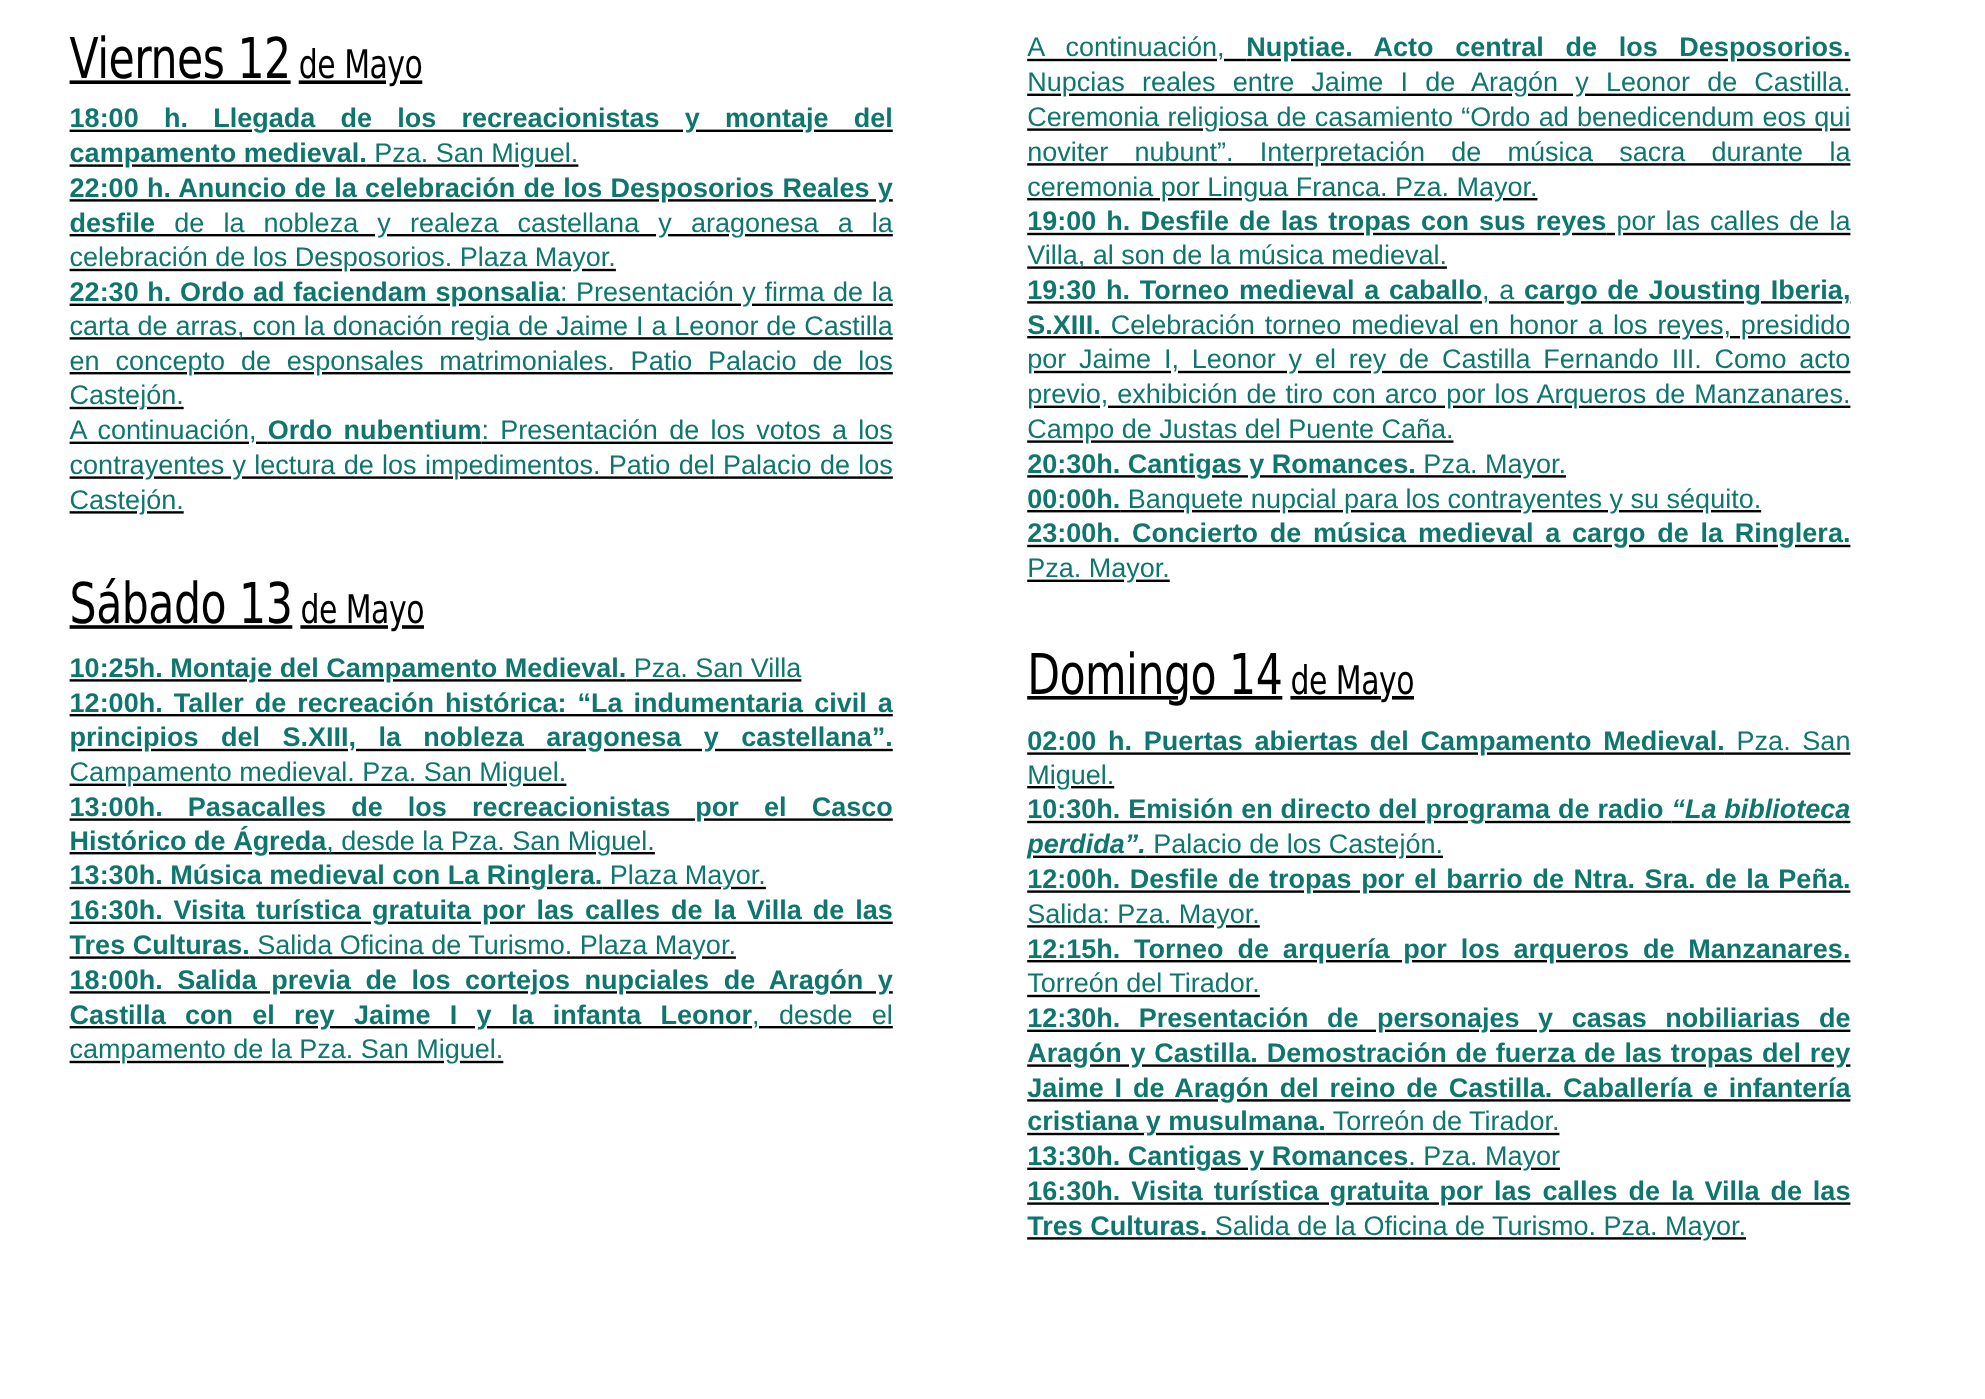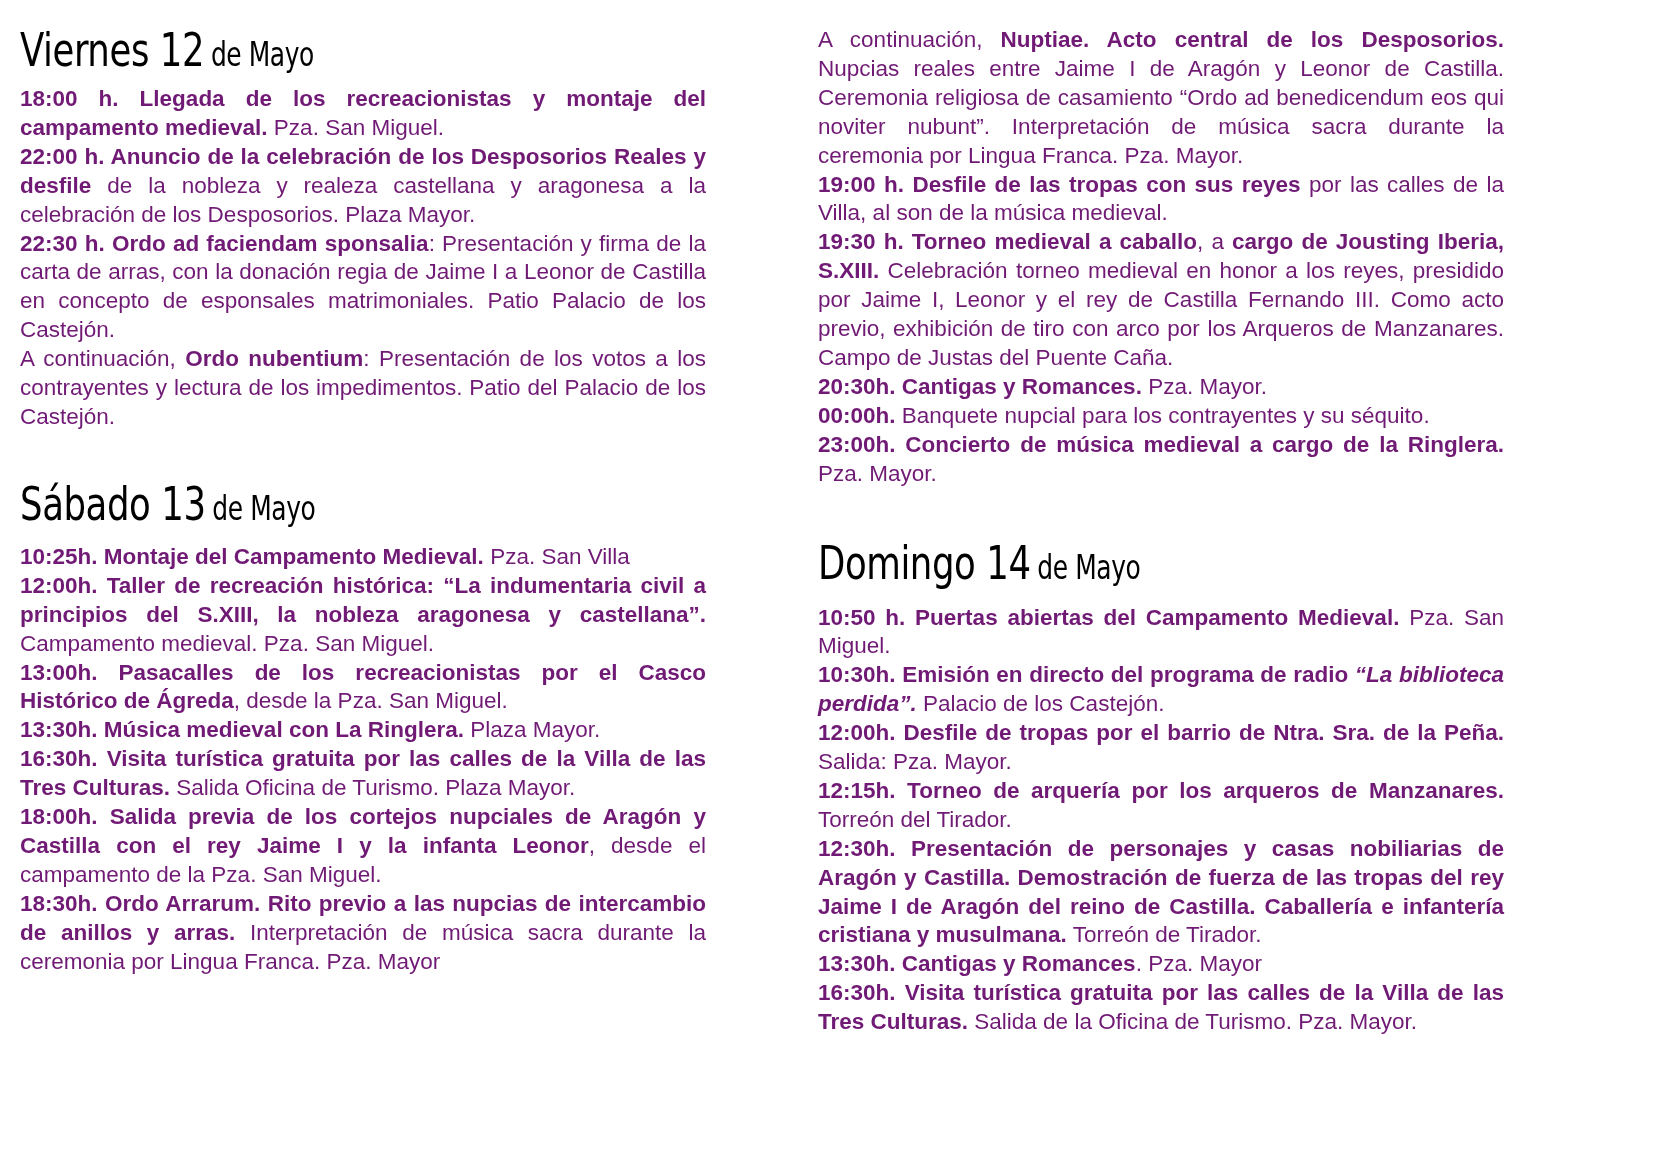--- a/index.html
+++ b/index.html
@@ -13,23 +13,24 @@
     height: 1166px;
     font-family: "Liberation Sans", sans-serif;
     color: #000000;
     overflow: hidden;
   }
   .page {
     position: relative;
     width: 1654px;
     height: 1166px;
     box-sizing: border-box;
-    padding: 26px 30px 20px 20px;
+    padding: 26px 30px 20px 58px;
     display: flex;
     gap: 112px;
+    text-decoration: underline;
   }
   .column {
     width: 686px;
     flex: 0 0 686px;
   }
   .day-heading {
     font-family: "DejaVu Sans", sans-serif;
     font-weight: 400;
     font-stretch: condensed;
     letter-spacing: -0.5px;
@@ -54,21 +55,21 @@
 
   .spacer-before-sabado  { height: 48px; }
   .spacer-before-domingo { height: 50px; }
 
   .entry {
     font-size: 22.5px;
     line-height: 1.285;
     text-align: justify;
     text-justify: inter-word;
     margin: 0;
-    color: #701a75;
+    color: #0f766e;
     -webkit-hyphens: none;
     hyphens: none;
   }
   .entry + .entry { margin-top: 0; }
   .b  { font-weight: bold; }
   .bi { font-weight: bold; font-style: italic; }
   .r  { font-weight: normal; }
 </style>
 </head>
 <body>
@@ -94,21 +95,20 @@
       <span class="day-name">Sábado 13</span><span class="day-suffix">de Mayo</span>
     </h1>
 
     <div class="entries">
       <p class="entry"><span class="b">10:25h. Montaje del Campamento Medieval.</span><span class="r"> Pza. San Villa</span></p>
       <p class="entry"><span class="b">12:00h. Taller de recreación histórica: “La indumentaria civil a principios del S.XIII, la nobleza aragonesa y castellana”.</span><span class="r"> Campamento medieval. Pza. San Miguel.</span></p>
       <p class="entry"><span class="b">13:00h. Pasacalles de los recreacionistas por el Casco Histórico de Ágreda</span><span class="r">, desde la Pza. San Miguel.</span></p>
       <p class="entry"><span class="b">13:30h. Música medieval con La Ringlera.</span><span class="r"> Plaza Mayor.</span></p>
       <p class="entry"><span class="b">16:30h. Visita turística gratuita por las calles de la Villa de las Tres Culturas.</span><span class="r"> Salida Oficina de Turismo. Plaza Mayor.</span></p>
       <p class="entry"><span class="b">18:00h. Salida previa de los cortejos nupciales de Aragón y Castilla con el rey Jaime I y la infanta Leonor</span><span class="r">, desde el campamento de la Pza. San Miguel.</span></p>
-      <p class="entry"><span class="b">18:30h. Ordo Arrarum. Rito previo a las nupcias de intercambio de anillos y arras.</span><span class="r"> Interpretación de música sacra durante la ceremonia por Lingua Franca. Pza. Mayor</span></p>
     </div>
 
   </div>
 
   <div class="column">
 
     <div class="entries">
       <p class="entry"><span class="r">A continuación, </span><span class="b">Nuptiae. Acto central de los Desposorios.</span><span class="r"> Nupcias reales entre Jaime I de Aragón y Leonor de Castilla. Ceremonia religiosa de casamiento “Ordo ad benedicendum eos qui noviter nubunt”. Interpretación de música sacra durante la ceremonia por Lingua Franca. Pza. Mayor.</span></p>
       <p class="entry"><span class="b">19:00 h.  Desfile de las tropas con sus reyes</span><span class="r"> por las calles de la Villa, al son de la música medieval.</span></p>
       <p class="entry"><span class="b">19:30 h.  Torneo medieval a caballo</span><span class="r">, a </span><span class="b">cargo de Jousting Iberia, S.XIII.</span><span class="r"> Celebración torneo medieval en honor a los reyes, presidido por Jaime I, Leonor y el rey de Castilla Fernando III. Como acto previo, exhibición de tiro con arco por los Arqueros de Manzanares. Campo de Justas del Puente Caña.</span></p>
@@ -117,21 +117,21 @@
       <p class="entry"><span class="b">23:00h. Concierto de música medieval a cargo de la Ringlera.</span><span class="r"> Pza. Mayor.</span></p>
     </div>
 
     <div class="spacer-before-domingo"></div>
 
     <h1 class="day-heading heading-domingo">
       <span class="day-name">Domingo 14</span><span class="day-suffix">de Mayo</span>
     </h1>
 
     <div class="entries">
-      <p class="entry"><span class="b">10:50 h. Puertas abiertas del Campamento Medieval.</span><span class="r"> Pza. San Miguel.</span></p>
+      <p class="entry"><span class="b">02:00 h. Puertas abiertas del Campamento Medieval.</span><span class="r"> Pza. San Miguel.</span></p>
       <p class="entry"><span class="b">10:30h. Emisión en directo del programa de radio </span><span class="bi">“La biblioteca perdida”.</span><span class="r"> Palacio de los Castejón.</span></p>
       <p class="entry"><span class="b">12:00h.  Desfile de tropas por el barrio de Ntra. Sra. de la Peña.</span><span class="r"> Salida: Pza. Mayor.</span></p>
       <p class="entry"><span class="b">12:15h. Torneo de arquería por los arqueros de Manzanares.</span><span class="r"> Torreón del Tirador.</span></p>
       <p class="entry"><span class="b">12:30h. Presentación de personajes y casas nobiliarias de Aragón y Castilla. Demostración de fuerza de las tropas del rey Jaime I de Aragón del reino de Castilla. Caballería e infantería cristiana y musulmana.</span><span class="r"> Torreón de Tirador.</span></p>
       <p class="entry"><span class="b">13:30h. Cantigas y Romances</span><span class="r">. Pza. Mayor</span></p>
       <p class="entry"><span class="b">16:30h. Visita turística gratuita por las calles de la Villa de las Tres Culturas.</span><span class="r"> Salida de la Oficina de Turismo. Pza. Mayor.</span></p>
     </div>
 
   </div>
 

